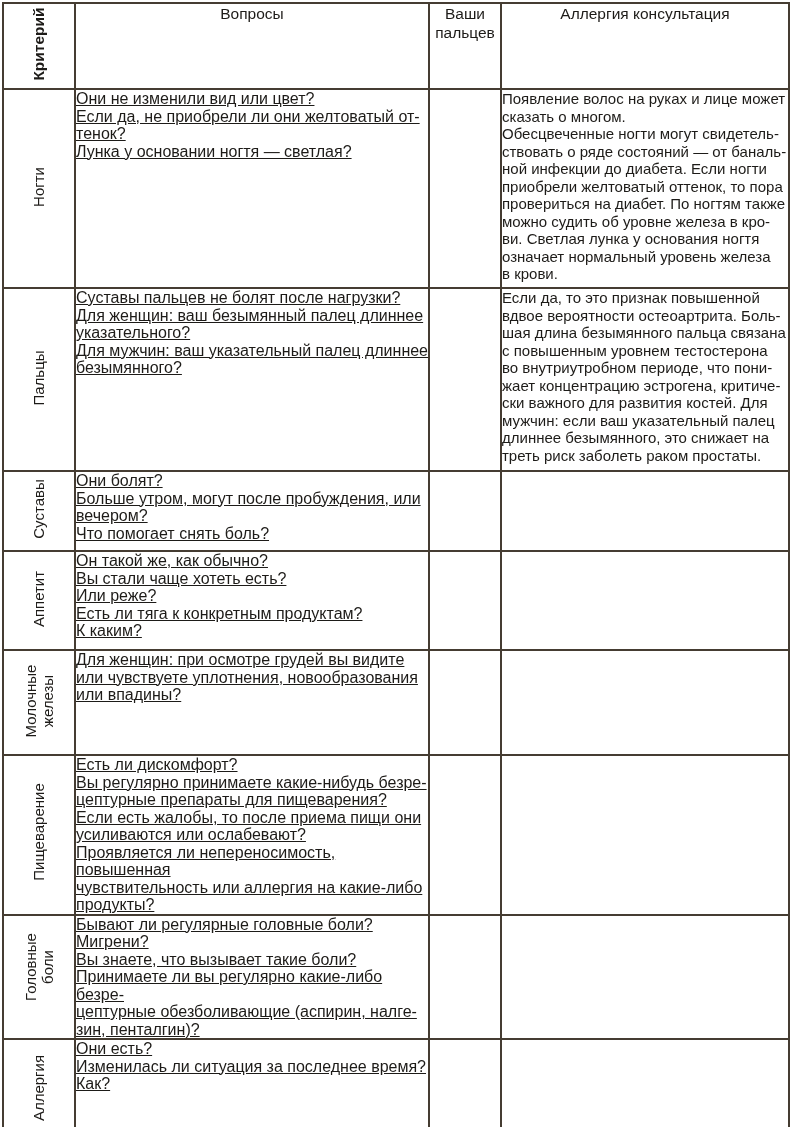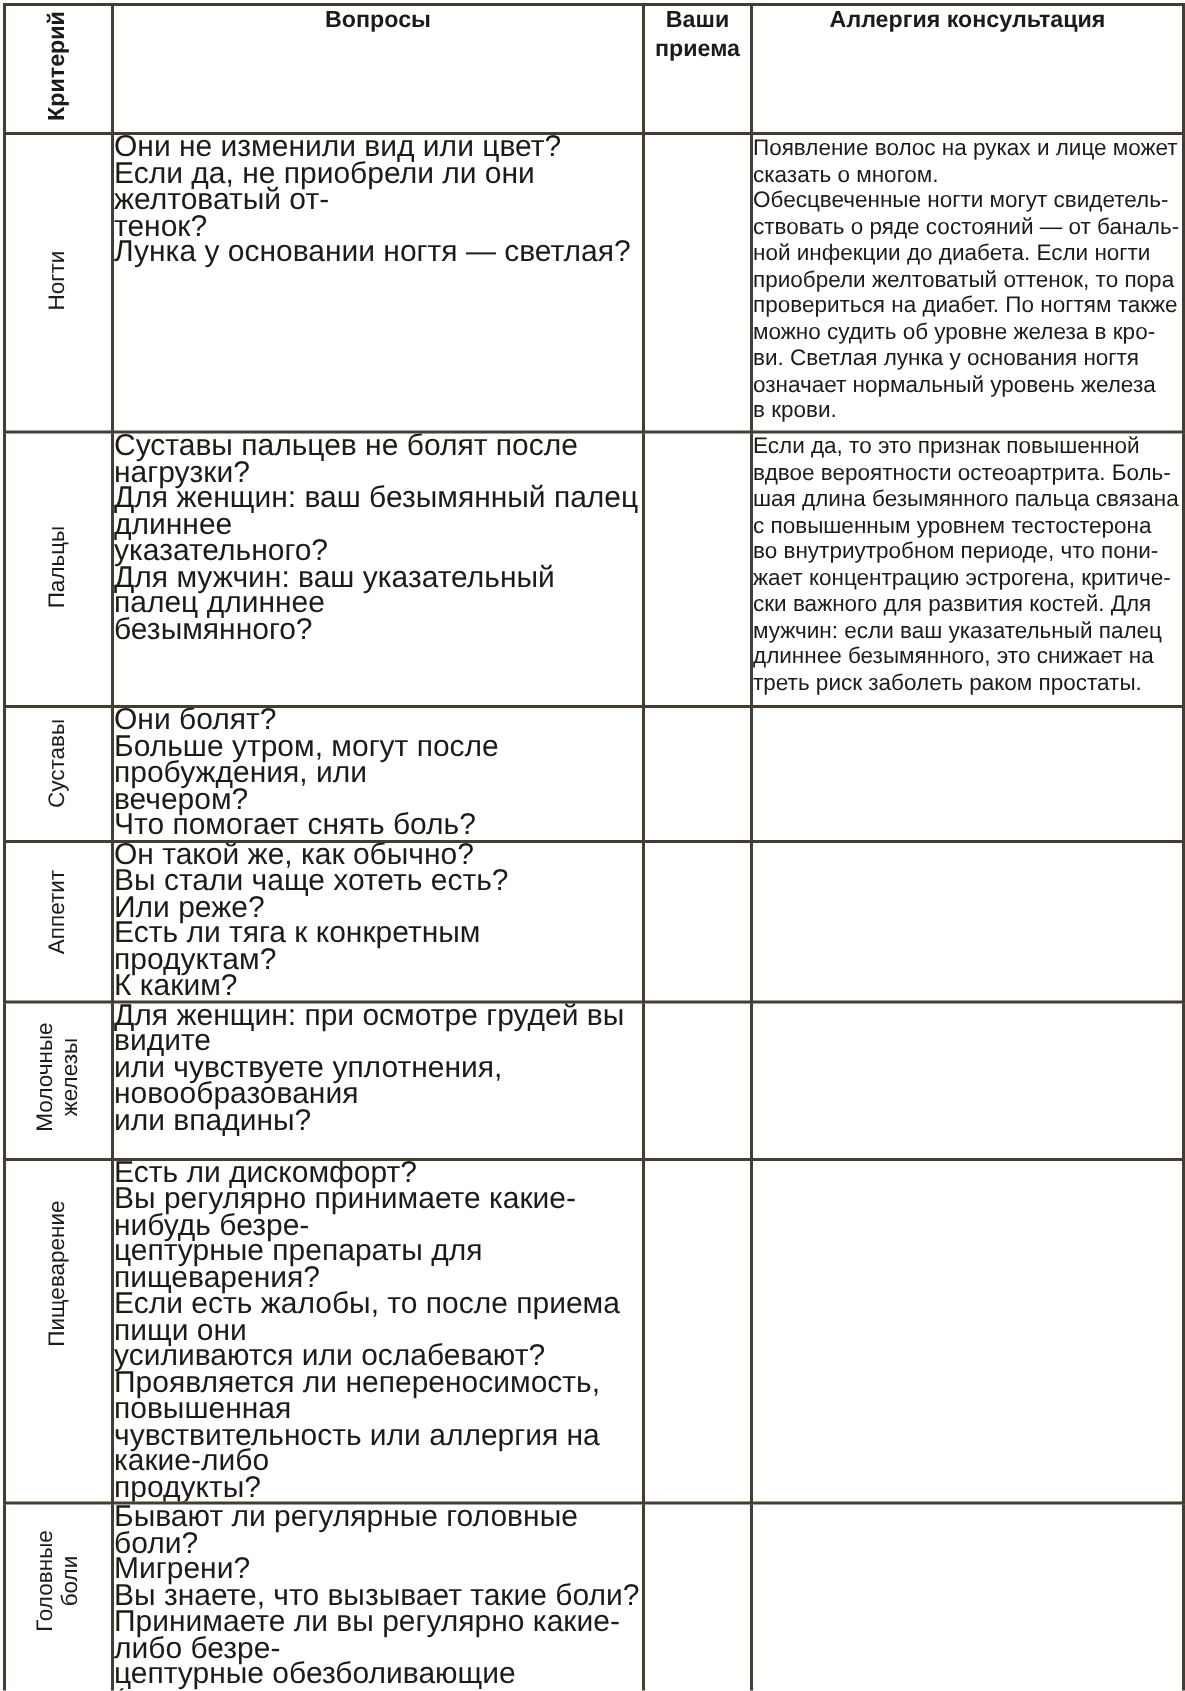--- a/index.html
+++ b/index.html
@@ -19,21 +19,21 @@
     margin: 2px 0 0 2px;
   }
   table.checklist td, table.checklist th {
     border: 2px solid #453c32;
     vertical-align: top;
     padding: 0;
     overflow: hidden;
   }
   
   th.hdr {
-    font-weight: bold;
+    font-weight: normal;
     font-size: 15.5px;
     line-height: 19px;
     text-align: center;
     vertical-align: middle;
     white-space: pre-line;
   }
   
   td.vcell, th.vcell {
     vertical-align: middle;
     text-align: center;
@@ -48,24 +48,25 @@
     left: 50%;
     transform: translate(-50%, -50%) rotate(-90deg);
     white-space: pre;
     font-size: 15px;
     line-height: 16.5px;
     text-align: center;
   }
   .vert.bold { font-weight: bold; font-size: 15.5px; }
   
   td.qcell {
-    font-size: 20px;
+    font-size: 16px;
     line-height: 17.5px;
     padding: 3px 6px 3px 9px;
     white-space: pre-line;
+    text-decoration: underline;
   }
   
   td.acell {
     font-size: 14.8px;
     padding: 3px 5px;
   }
   
   td.ccell {
     font-size: 15px;
     line-height: 17.5px;
@@ -86,21 +87,21 @@
 
   <tbody>
       <tr style="height:86px">
     <th class="vcell">
       <div class="vwrap" style="height:80px">
         <span class="vert bold">Критерий</span>
       </div>
     </th>
     <th class="hdr">Вопросы</th>
     <th class="hdr">Ваши
-приема</th>
+пальцев</th>
     <th class="hdr">Аллергия консультация</th>
   </tr>
 
   <tr style="height:199px">
     <td class="vcell">
       <div class="vwrap" style="height:193px">
         <span class="vert">Ногти</span>
       </div>
     </td>
     <td class="qcell">Они не изменили вид или цвет?

